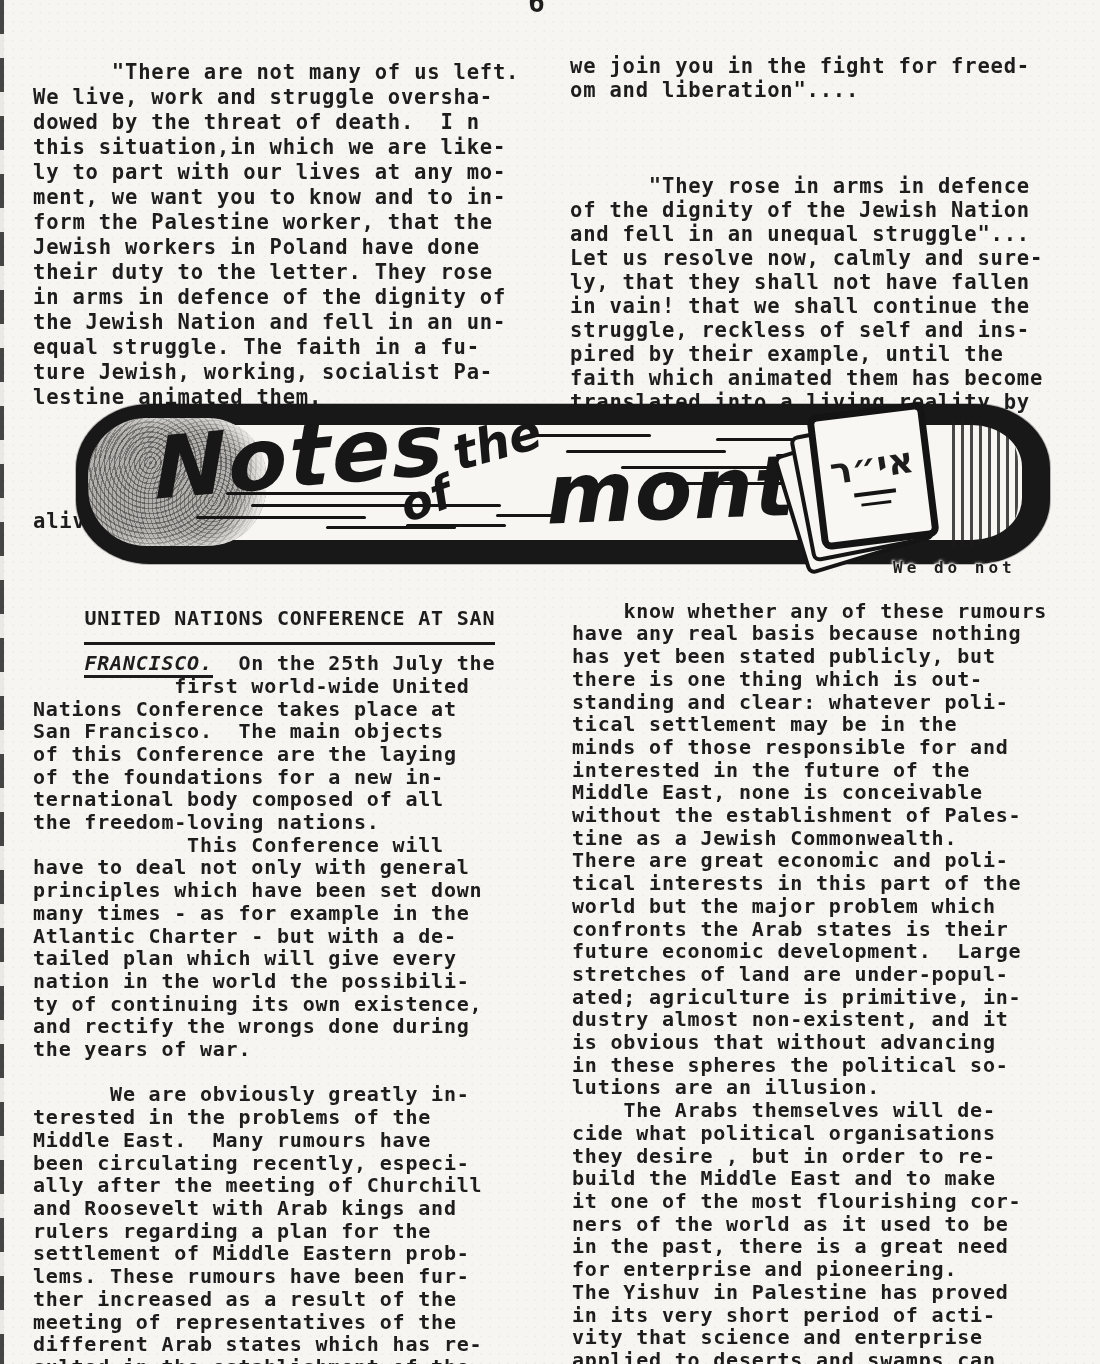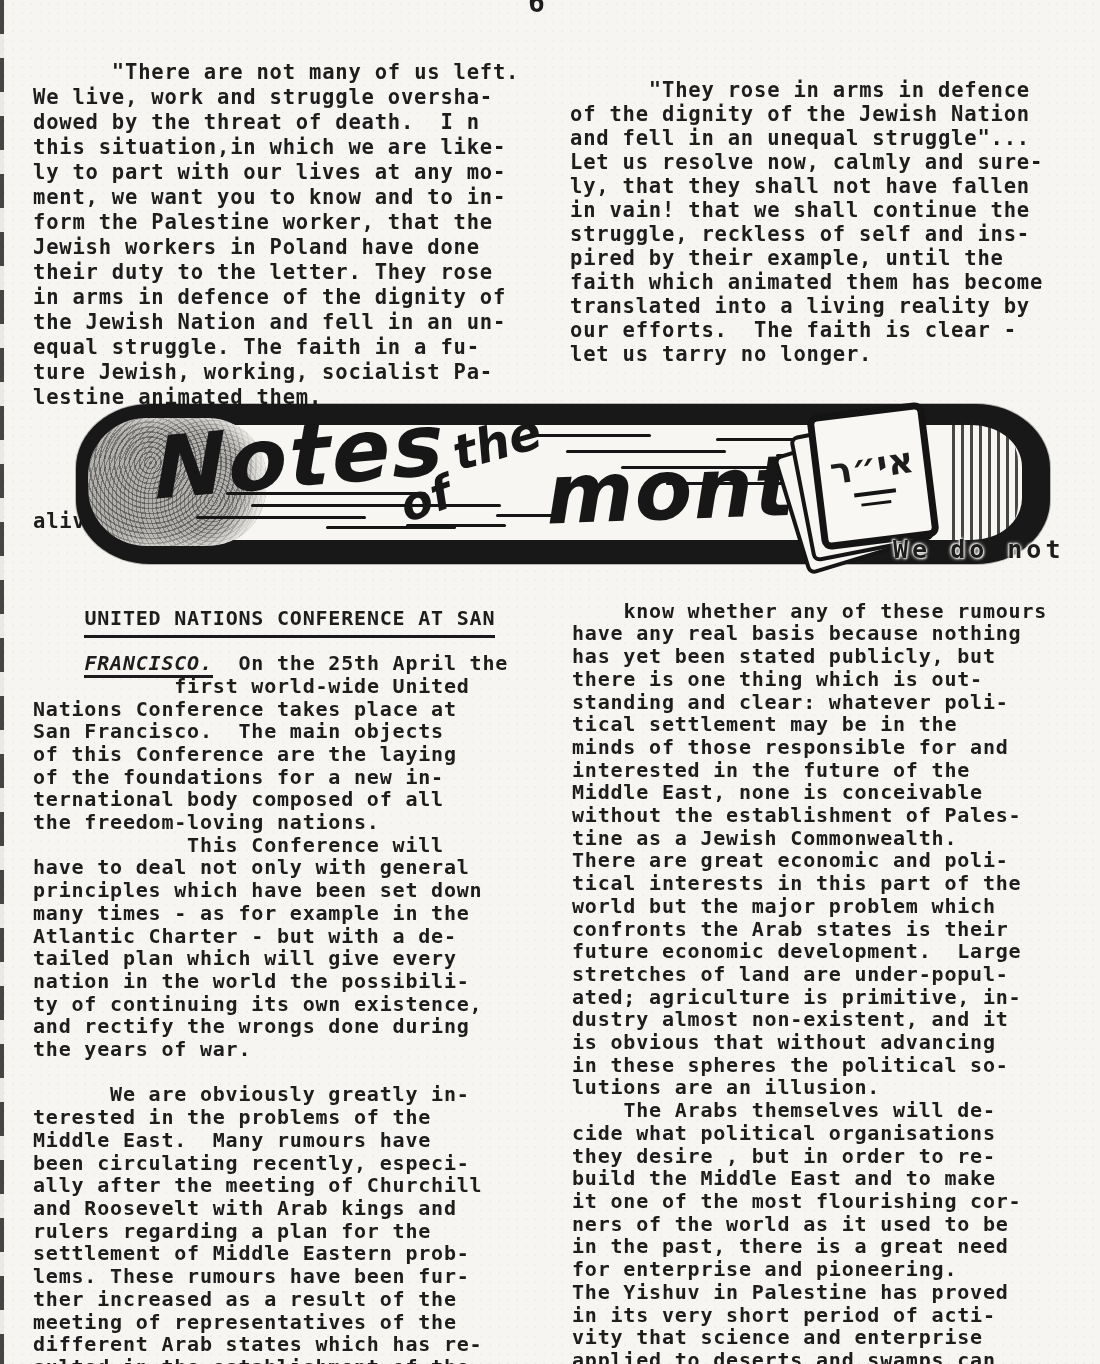--- a/index.html
+++ b/index.html
@@ -63,30 +63,30 @@
     position:absolute; left:34px; top:2px; width:104px; height:122px;
     background:#f8f7f3; border:7px solid #141414; border-radius:10px;
     transform:rotate(-7deg);
     display:flex; flex-direction:column; align-items:center; justify-content:center; gap:7px;
   }
   .heb { font-family:"DejaVu Sans", sans-serif; font-weight:700; font-size:36px; direction:rtl; line-height:1; transform:rotate(-2deg); }
   .heb-line1 { width:42px; height:4px; background:#141414; }
   .heb-line2 { width:30px; height:3px; background:#141414; }
 
   .we-do-not {
-    position:absolute; left:893px; top:535px; z-index:5;
-    font-size:25px; font-weight:700; letter-spacing:4px;
+    position:absolute; left:893px; top:558px; z-index:5;
+    font-size:16px; font-weight:700; letter-spacing:4px;
     color:#1d1d1d;
     text-shadow: 0 0 4px #f6f5f1, 1px 1px 2px #f6f5f1, -1px -1px 2px #f6f5f1;
   }
 
   
   .col-bl { position:absolute; left:33px;  top:584px; width:518px; font-size:20px; line-height:22.7px; }
   .col-br { position:absolute; left:572px; top:577px; width:508px; font-size:20px; line-height:22.7px; }
-  .u  { border-bottom:3px solid #1a1a1a; padding-bottom:5px; }
+  .u  { border-bottom:3px solid #1a1a1a; padding-bottom:12px; }
   .u2 { border-bottom:3px solid #1a1a1a; text-decoration:underline; text-decoration-thickness:2px; text-underline-offset:5px;font-style:italic; }
 </style>
 </head>
 <body>
 
 <div class="page">
 
   <div class="edge-left"></div>
 
   <div class="page-num">6</div>
@@ -104,20 +104,22 @@
 in arms in defence of the dignity of
 the Jewish Nation and fell in an un-
 equal struggle. The faith in a fu-
 ture Jewish, working, socialist Pa-
 lestine animated them.</div>
     <div class="para-gap">     "In the name of the workers still
 alive and the heroic Jewish youth</div>
   </div>
 
   <div class="col-tr mono">
+    <div>we join you in the fight for freed-
+om and liberation"....</div>
     <div class="para-gap">      "They rose in arms in defence
 of the dignity of the Jewish Nation
 and fell in an unequal struggle"...
 Let us resolve now, calmly and sure-
 ly, that they shall not have fallen
 in vain! that we shall continue the
 struggle, reckless of self and ins-
 pired by their example, until the
 faith which animated them has become
 translated into a living reality by
@@ -157,21 +159,21 @@
         <div class="heb-line1"></div>
         <div class="heb-line2"></div>
       </div>
     </div>
   </div>
 
   <div class="we-do-not mono">We do not</div>
 
   <div class="col-bl mono">
     <span class="u">UNITED NATIONS CONFERENCE AT SAN</span><br>
-    <span class="u2">FRANCISCO.</span><span>  On the 25th April the</span><span>
+    <span class="u2">FRANCISCO.</span><span>  On the 25th July the</span><span>
            first world-wide United
 Nations Conference takes place at
 San Francisco.  The main objects
 of this Conference are the laying
 of the foundations for a new in-
 ternational body composed of all
 the freedom-loving nations.
             This Conference will
 have to deal not only with general
 principles which have been set down

